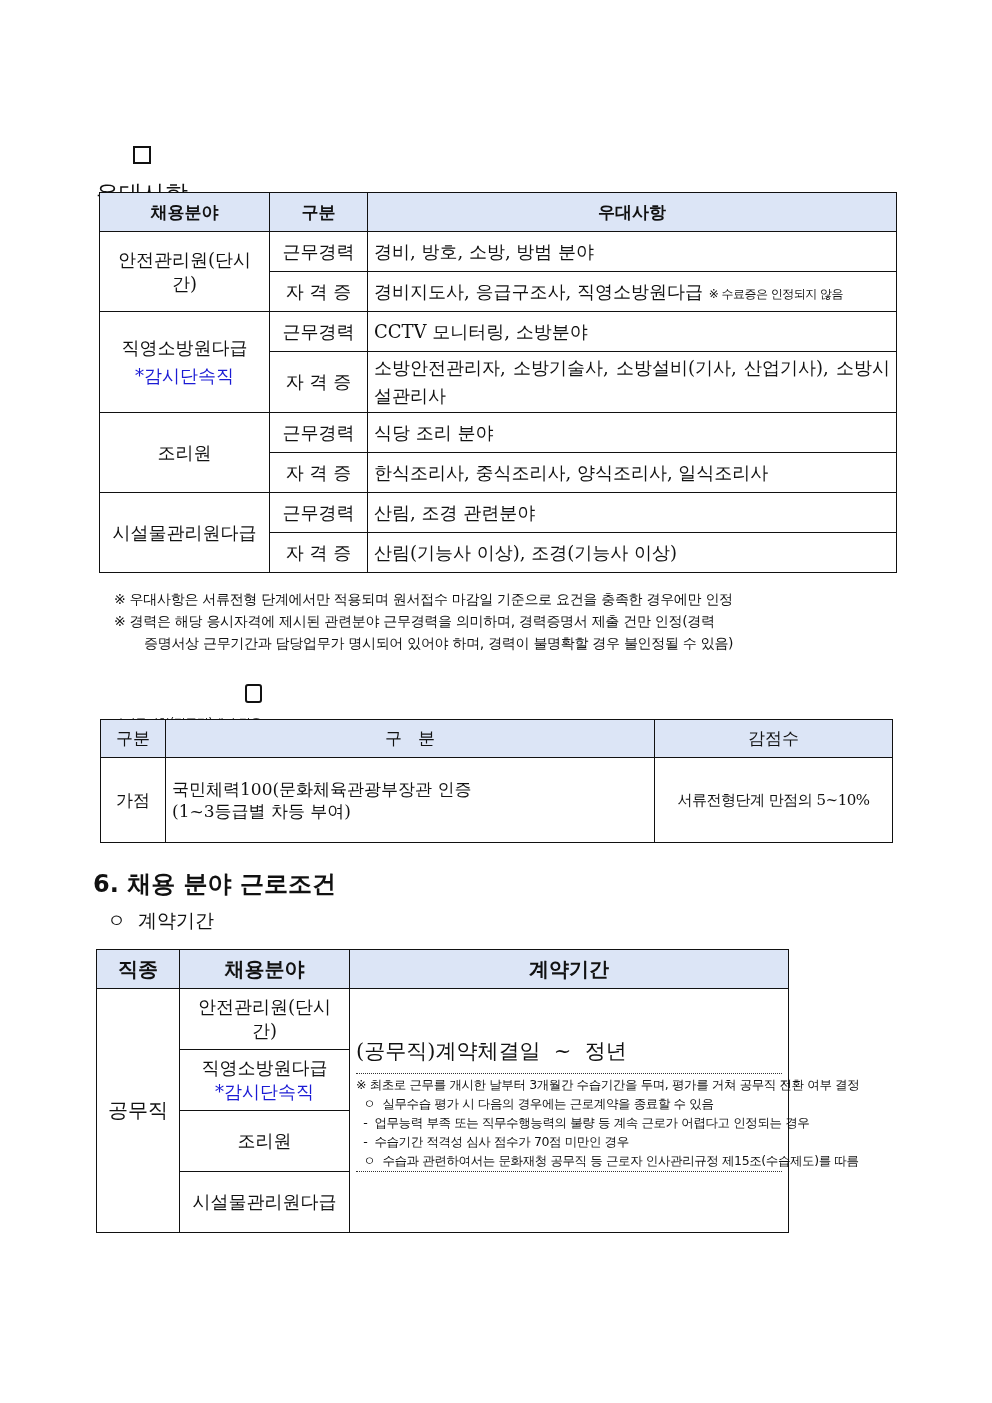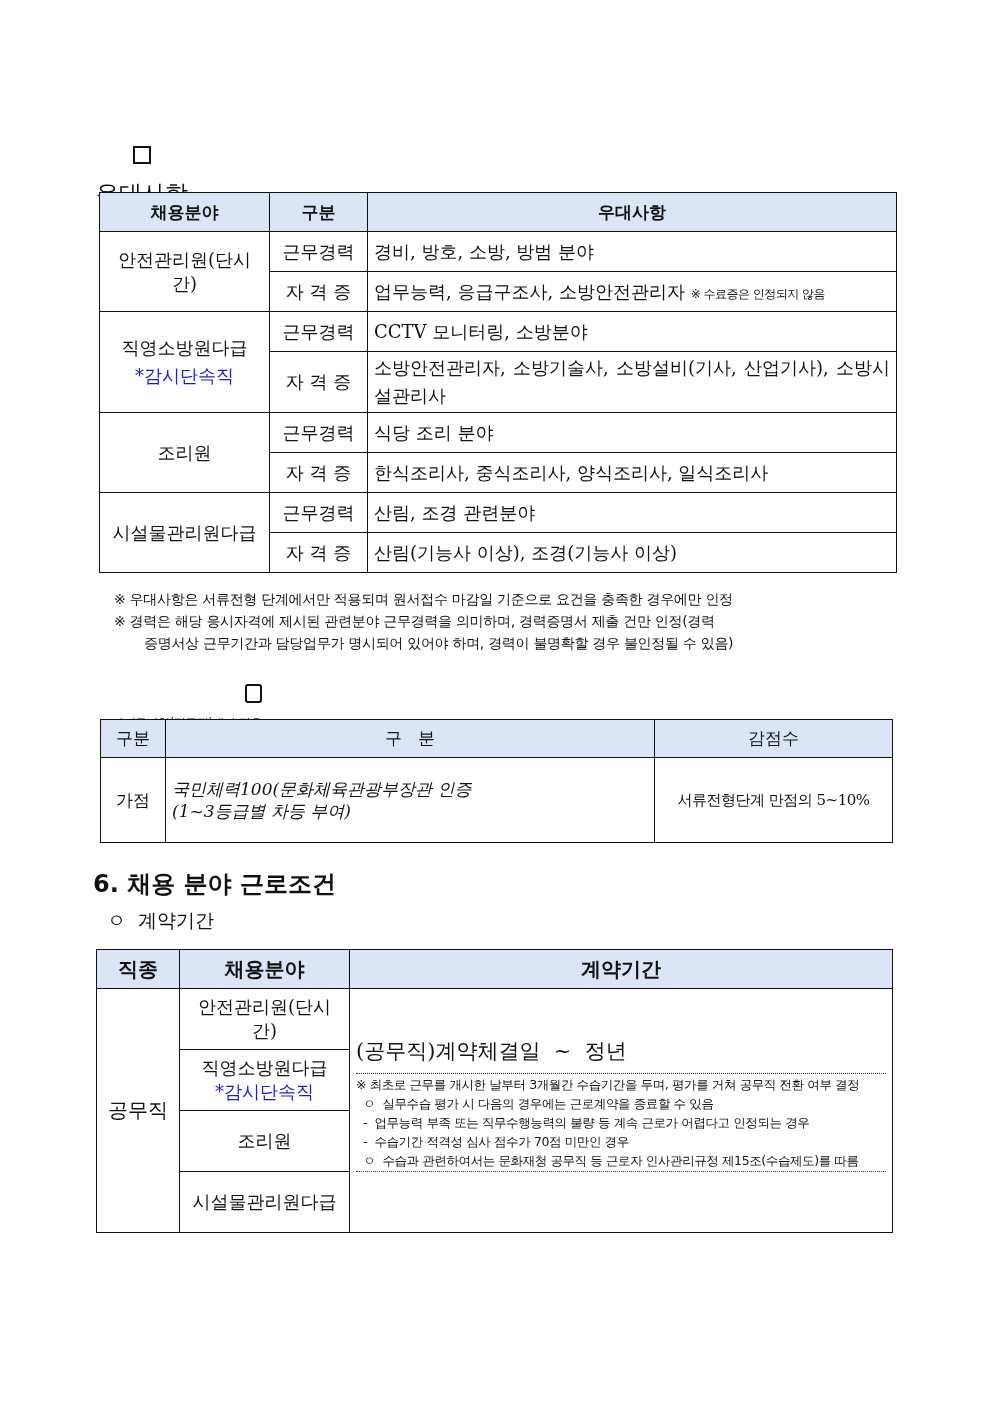--- a/index.html
+++ b/index.html
@@ -44,21 +44,21 @@
     <th>우대사항</th>
   </tr>
 
   <tr style="height:40px">
     <td rowspan="2" class="center"><span>안전관리원(단시간)</span></td>
     <td class="center">근무경력</td>
     <td>경비, 방호, 소방, 방범 분야</td>
   </tr>
   <tr style="height:40px">
     <td class="center">자 격 증</td>
-    <td><span>업무능력, 응급구조사, 소방안전관리자</span> <span class="small-note">※ 수료증은 인정되지 않음</span></td>
+    <td><span>경비지도사, 응급구조사, 직영소방원다급</span> <span class="small-note">※ 수료증은 인정되지 않음</span></td>
   </tr>
 
   <tr style="height:40px">
     <td rowspan="2" class="center" style="line-height:28px;">
       <div>직영소방원다급</div>
       <div class="blue">*감시단속직</div>
     </td>
     <td class="center">근무경력</td>
     <td>CCTV 모니터링, 소방분야</td>
   </tr>
@@ -107,33 +107,33 @@
       <col>
     </colgroup>
   <tbody>
       <tr style="height:38px">
     <th class="center" style="font-weight:normal;">구분</th>
     <th class="center" style="font-weight:normal; white-space:pre;">구   분</th>
     <th class="center" style="font-weight:normal;">감점수</th>
   </tr>
   <tr style="height:85px">
     <td class="center">가점</td>
-    <td style="line-height:22px;font-style:italic;">
+    <td style="line-height:22px;">
       <div>국민체력100(문화체육관광부장관 인증</div>
       <div>(1~3등급별 차등 부여)</div>
     </td>
     <td class="center" style="font-size:15px; letter-spacing:-0.5px;">서류전형단계 만점의 5~10%</td>
   </tr>
 </tbody>
   </table>
 
 <div class="abs h6" style="left:93px; top:868px;">6. 채용 분야 근로조건</div>
 <div class="abs" style="left:107px; top:908px; font-size:19px; white-space:pre;">ㅇ  계약기간</div>
 
-<table class="abs t3" style="left:96px; top:949px; width:797px;border-radius:18px;">
+<table class="abs t3" style="left:96px; top:949px; width:693px;border-radius:18px;">
   <colgroup>
       <col style="width:83px">
       <col style="width:170px">
       <col>
     </colgroup>
   <tbody>
       <tr>
     <th class="center">직종</th>
     <th class="center">채용분야</th>
     <th class="center">계약기간</th>

